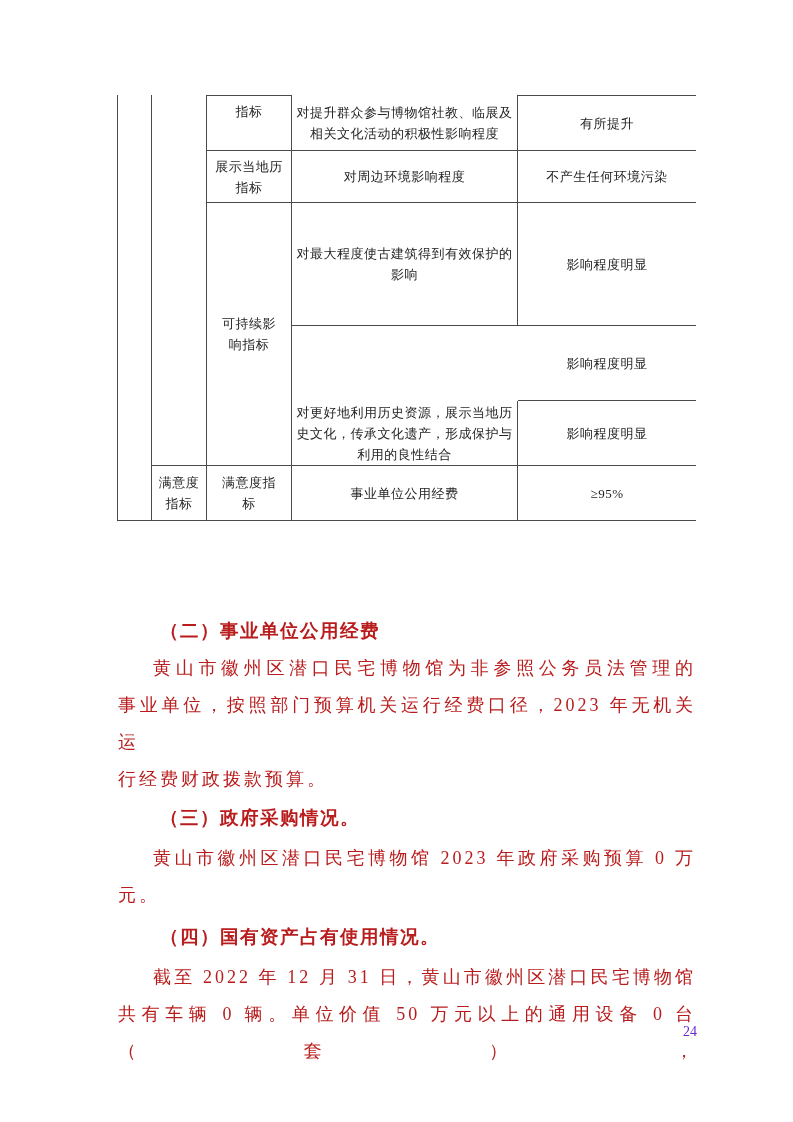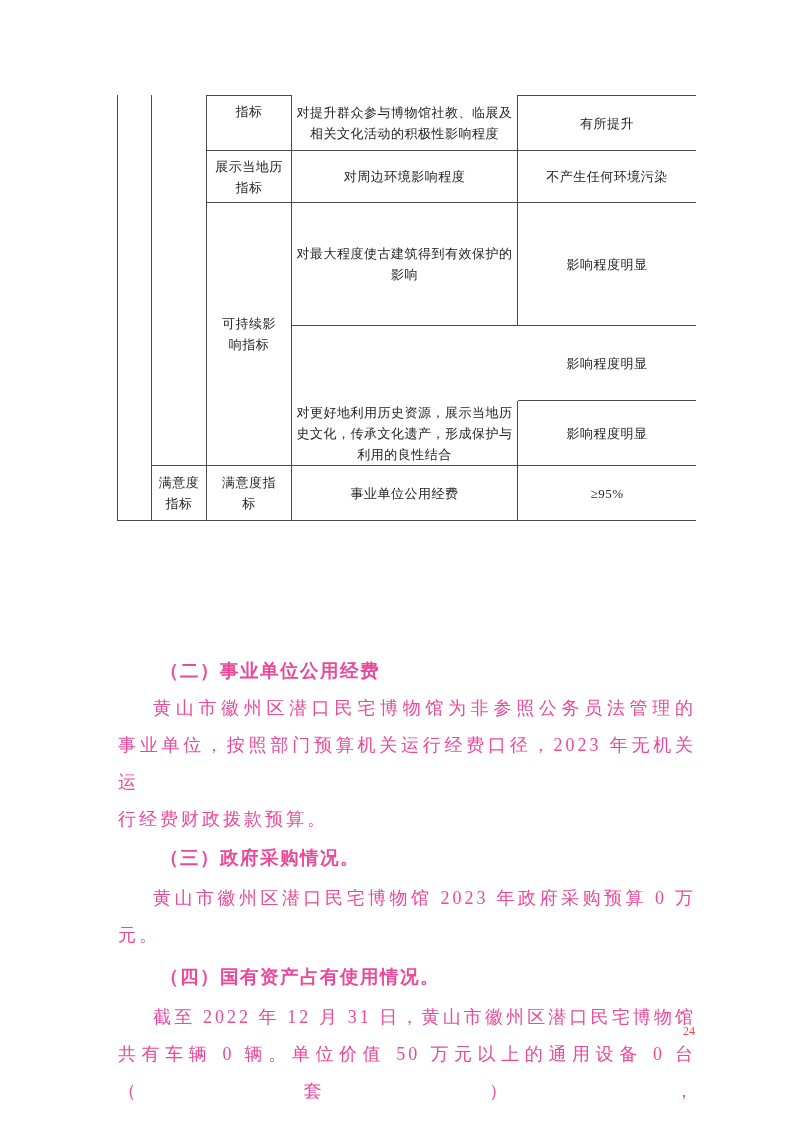--- a/index.html
+++ b/index.html
@@ -54,22 +54,21 @@
   .c-e3{grid-column:5;grid-row:3;}
   .c-e4{grid-column:5;grid-row:4;}
   .c-e5{grid-column:5;grid-row:5;}
   .c-e6{grid-column:5;grid-row:6;}
 
   
   .textblock{
     position:absolute;left:118px;top:613px;width:578px;
     font-size:18px;
     letter-spacing:3px;
-    color:#ec4899;
-    margin-top:40px;
+    color:#b91c1c;
   }
   .heading{
     font-weight:bold;
     font-size:18.5px;
     letter-spacing:1.5px;
     line-height:37px;
     text-indent:42px;
   }
   .bline{
     line-height:37px;
@@ -80,22 +79,22 @@
     text-align:justify;
     text-align-last:justify;
   }
   .bline.indent{text-indent:35px;}
   .mt2{margin-top:2px;}
   .mt3{margin-top:3px;}
   .mt5{margin-top:5px;}
 
   .pagenum{
     position:absolute;left:683px;top:1024px;
-    font-size:12px;letter-spacing:0;
-    color:#ef4444;
+    font-size:14px;letter-spacing:0;
+    color:#6d28d9;
     font-family:"Liberation Serif","DejaVu Serif",serif;
   }
 </style>
 </head>
 <body>
 
 <div class="page">
 
   <div class="tbl">
     <div class="cell c-a bl br bb"></div>

